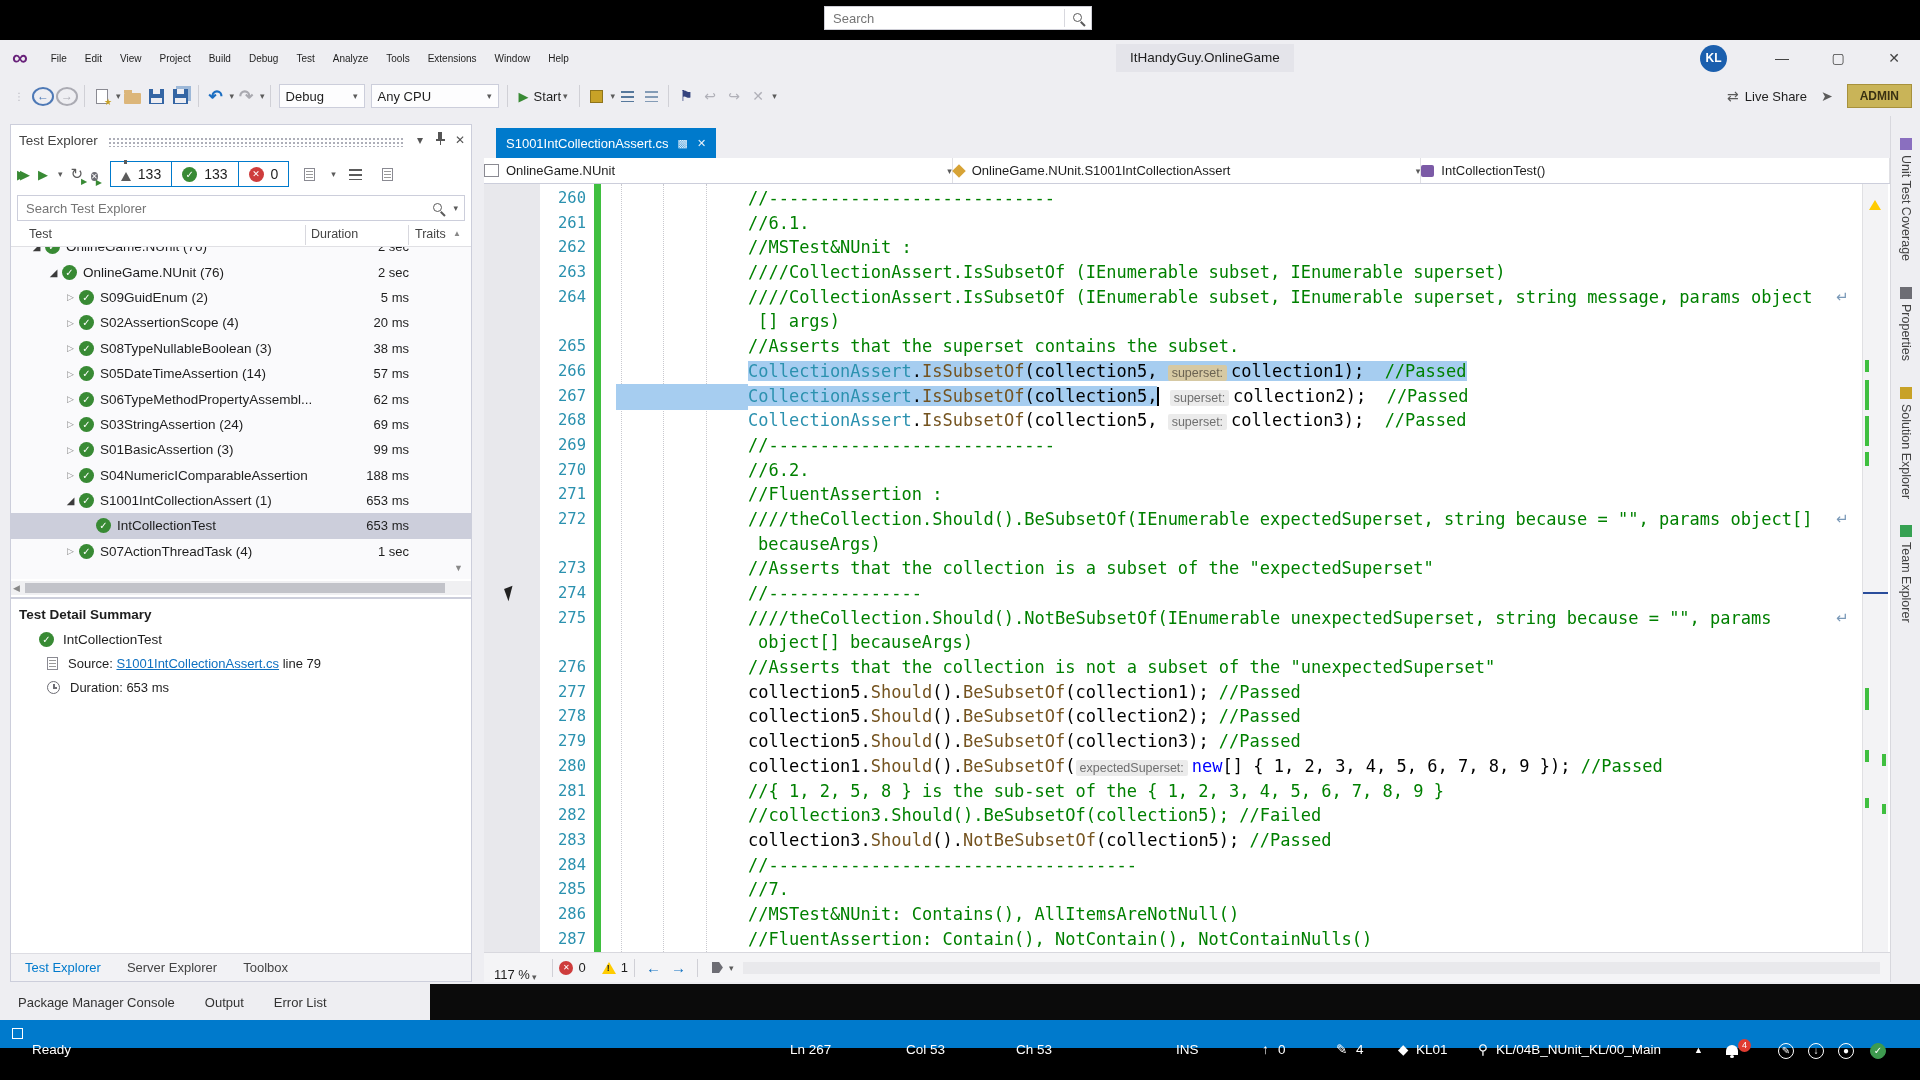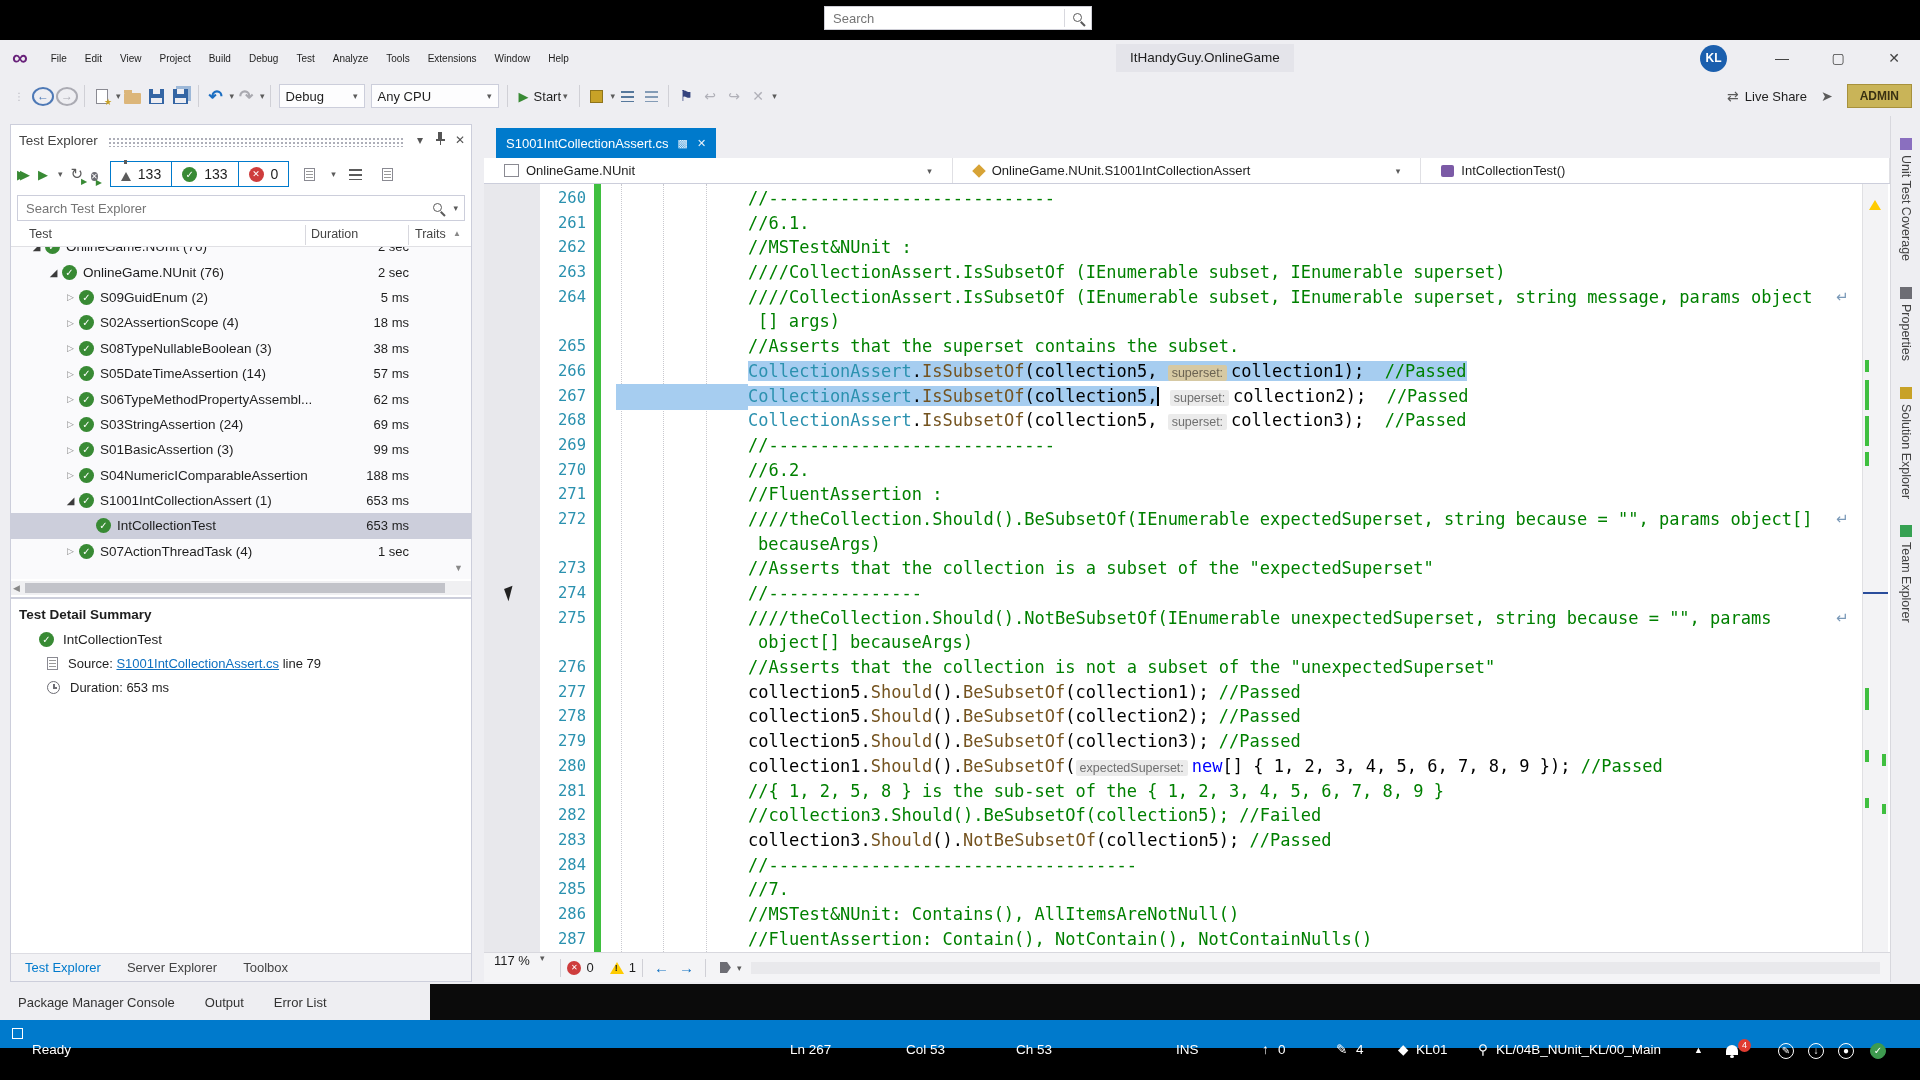--- a/index.html
+++ b/index.html
@@ -114,21 +114,21 @@
   #lp-tabs{position: absolute;left:0;bottom:0;width:100%;height:28px;display:flex;align-items:center;padding-left:14px;gap:26px;font-size:13px;background:#F2F2F5;border-top:1px solid #DDDDE3}
   #lp-tabs .lptab{color:#444}
   #lp-tabs .lptab.active{color:#007ACC}
 
   
   #editor{position:absolute;left:484px;top:124px;width:1406px;height:858px;background:#fff}
   .ed-tabs{position:relative;height:34px;background:#EEEEF2}
   .ed-tab{position:absolute;left:12px;bottom:0;height:30px;background:#007ACC;color:#fff;display:flex;align-items:center;padding:0 10px;font-size:13px;gap:9px}
   .ed-tab .pin,.ed-tab .x{font-size:11px;color:#E8F2FB}
   #crumbs{height:26px;background:#fff;border-bottom:1px solid #CCCEDB;display:flex}
-  .crumb{flex:1;display:flex;align-items:center;border-right:1px solid #E0E0E4;padding:0 20px;font-size:13px;color:#1E1E1E;gap:7px}
+  .crumb{flex:1;display:flex;align-items:center;border-right:1px solid #E0E0E4;padding:0 0;font-size:13px;color:#1E1E1E;gap:7px}
   .crumb .chev{margin-left:auto;font-size:9px;color:#5B5B5B}
   .bc-csharp-project{width:15px;height:13px;border:1px solid #8A8A92;background:#fff;color:#3E7A3E;font-size:8px;font-weight:bold;text-align:center;line-height:12px;flex:0 0 auto}
   .bc-class{width:12px;height:12px;background:#D7A336;transform:rotate(45deg) scale(.8);flex:0 0 auto}
   .bc-method{width:13px;height:12px;background:#7B5AA6;border-radius:2px;flex:0 0 auto}
   #code{position:absolute;left:0;top:60px;width:1406px;height:768px;background:#fff;overflow:hidden}
   .gutterbg{position:absolute;left:0;top:0;width:56px;height:100%;background:#E8E8EC}
   .greenbar{position:absolute;left:110px;top:0;width:7px;height:100%;background:#3FBF3F}
   .iguide{position:absolute;top:0;height:100%;border-left:1px dotted #C9C9CF}
   #rows{position:absolute;left:0;top:2px;width:100%}
   .crow{position:relative;height:24.7px;line-height:24.7px;font-family:"DejaVu Sans Mono",monospace;font-size:17px;white-space:pre}
@@ -142,21 +142,21 @@
   .sel-lead{position:absolute;left:-132px;top:0;width:132px;height:100%;background:#A6CDF0}
   .caret{display:inline-block;width:2px;height:19px;background:#000;vertical-align:-4px}
   .wrapmark{position:absolute;left:1352px;top:0;color:#7A99B8;font-size:15px;font-family:"DejaVu Sans",sans-serif}
   .marrow{position:absolute;left:22px;top:6px;width:0;height:0;border-top:13px solid #222;border-right:9px solid transparent;transform:rotate(-20deg)}
   #sbar{position:absolute;left:1378px;top:0;width:26px;height:100%;background:#F3F3F5;border-left:1px solid #E0E0E3}
   .sb-warn{position:absolute;left:6px;top:16px;width:0;height:0;border-left:6px solid transparent;border-right:6px solid transparent;border-bottom:10px solid #FFCC00}
   .sb-g{position:absolute;left:2px;width:4px;background:#3FBF3F}
   .sb-gr{position:absolute;left:19px;width:4px;background:#3FBF3F}
   .sb-caret{position:absolute;left:0;width:100%;height:2px;background:#2A4D9B}
   .ed-bottom{position:absolute;left:0;bottom:0;width:1406px;height:30px;background:#F4F4F6;border-top:1px solid #D8D8DE;display:flex;align-items:center;font-size:13px;color:#1E1E1E}
-  .zoombox{display:flex;align-items:flex-start;gap:8px;padding:0 10px;height:100%}
+  .zoombox{display:flex;align-items:flex-end;padding:0 10px;height:100%}
   .esep{width:1px;height:18px;background:#D0D0D6;margin:0 6px}
   .errdot{width:14px;height:14px;border-radius:50%;background:#CE3C3C;color:#fff;font-size:8px;line-height:14px;text-align:center;margin-right:5px}
   .warntri{width:0;height:0;border-left:7px solid transparent;border-right:7px solid transparent;border-bottom:12px solid #FFCC00;position:relative;margin-right:5px}
   .warntri:after{content:"!";position:absolute;left:-2px;top:1px;font-size:9px;font-weight:bold;color:#1E1E1E}
   .bluearrow{color:#0E70C0;font-size:15px;margin:0 5px}
   .icon-tag{width:11px;height:11px;background:#6D6D74;clip-path:polygon(0 0,65% 0,100% 50%,65% 100%,0 100%);margin:0 4px 0 8px}
   .hs-track{flex:1;height:12px;background:#E9E9EC;margin:0 10px}
 
   
   #rightstrip{position:absolute;left:1890px;top:116px;width:30px;height:866px;background:#EEEEF2;border-left:1px solid #D8D8DE;display:flex;flex-direction:column;align-items:center;padding-top:22px;gap:26px}
@@ -347,21 +347,21 @@
         <div class="trow" style="padding-left: 51px;">
           <span class="exp">▷</span>
           <span class="chkc">✓</span>
           <span class="tlabel">S09GuidEnum (2)</span>
           <span class="tdur">5 ms</span>
         </div>
         <div class="trow" style="padding-left: 51px;">
           <span class="exp">▷</span>
           <span class="chkc">✓</span>
           <span class="tlabel">S02AssertionScope (4)</span>
-          <span class="tdur">18 ms</span>
+          <span class="tdur">20 ms</span>
         </div>
         <div class="trow" style="padding-left: 51px;">
           <span class="exp">▷</span>
           <span class="chkc">✓</span>
           <span class="tlabel">S08TypeNullableBoolean (3)</span>
           <span class="tdur">38 ms</span>
         </div>
         <div class="trow" style="padding-left: 51px;">
           <span class="exp">▷</span>
           <span class="chkc">✓</span>

